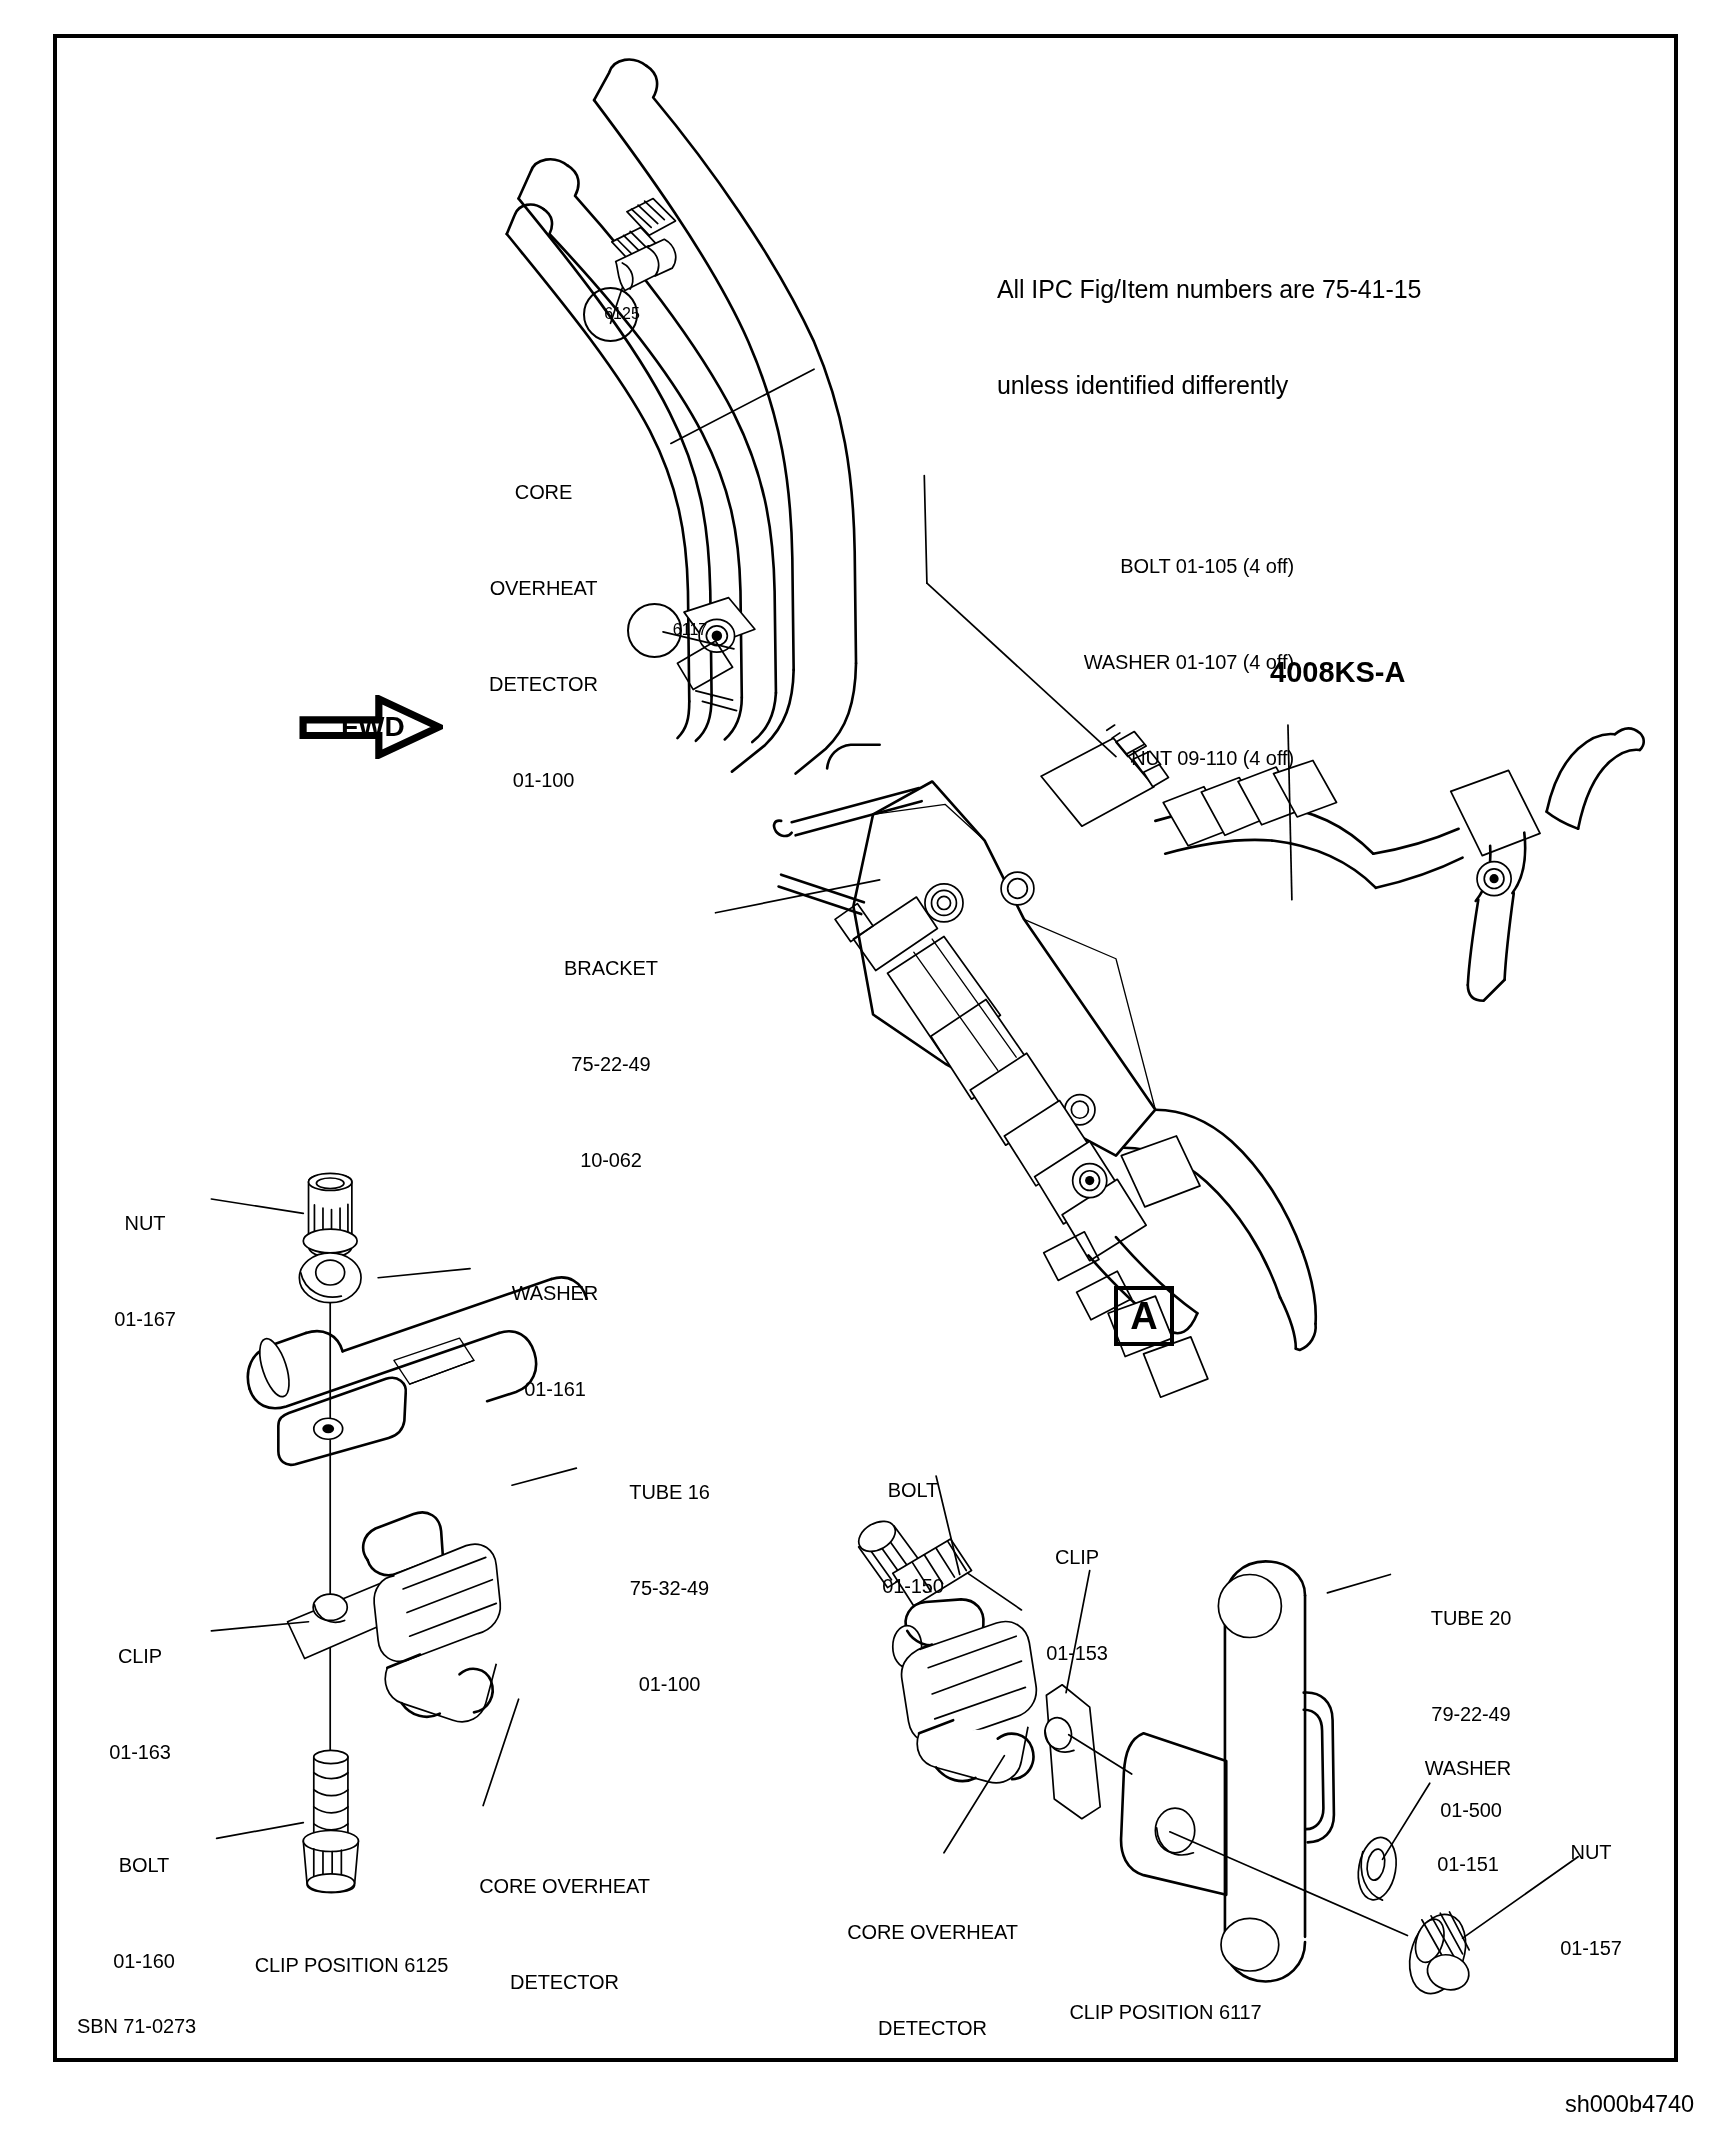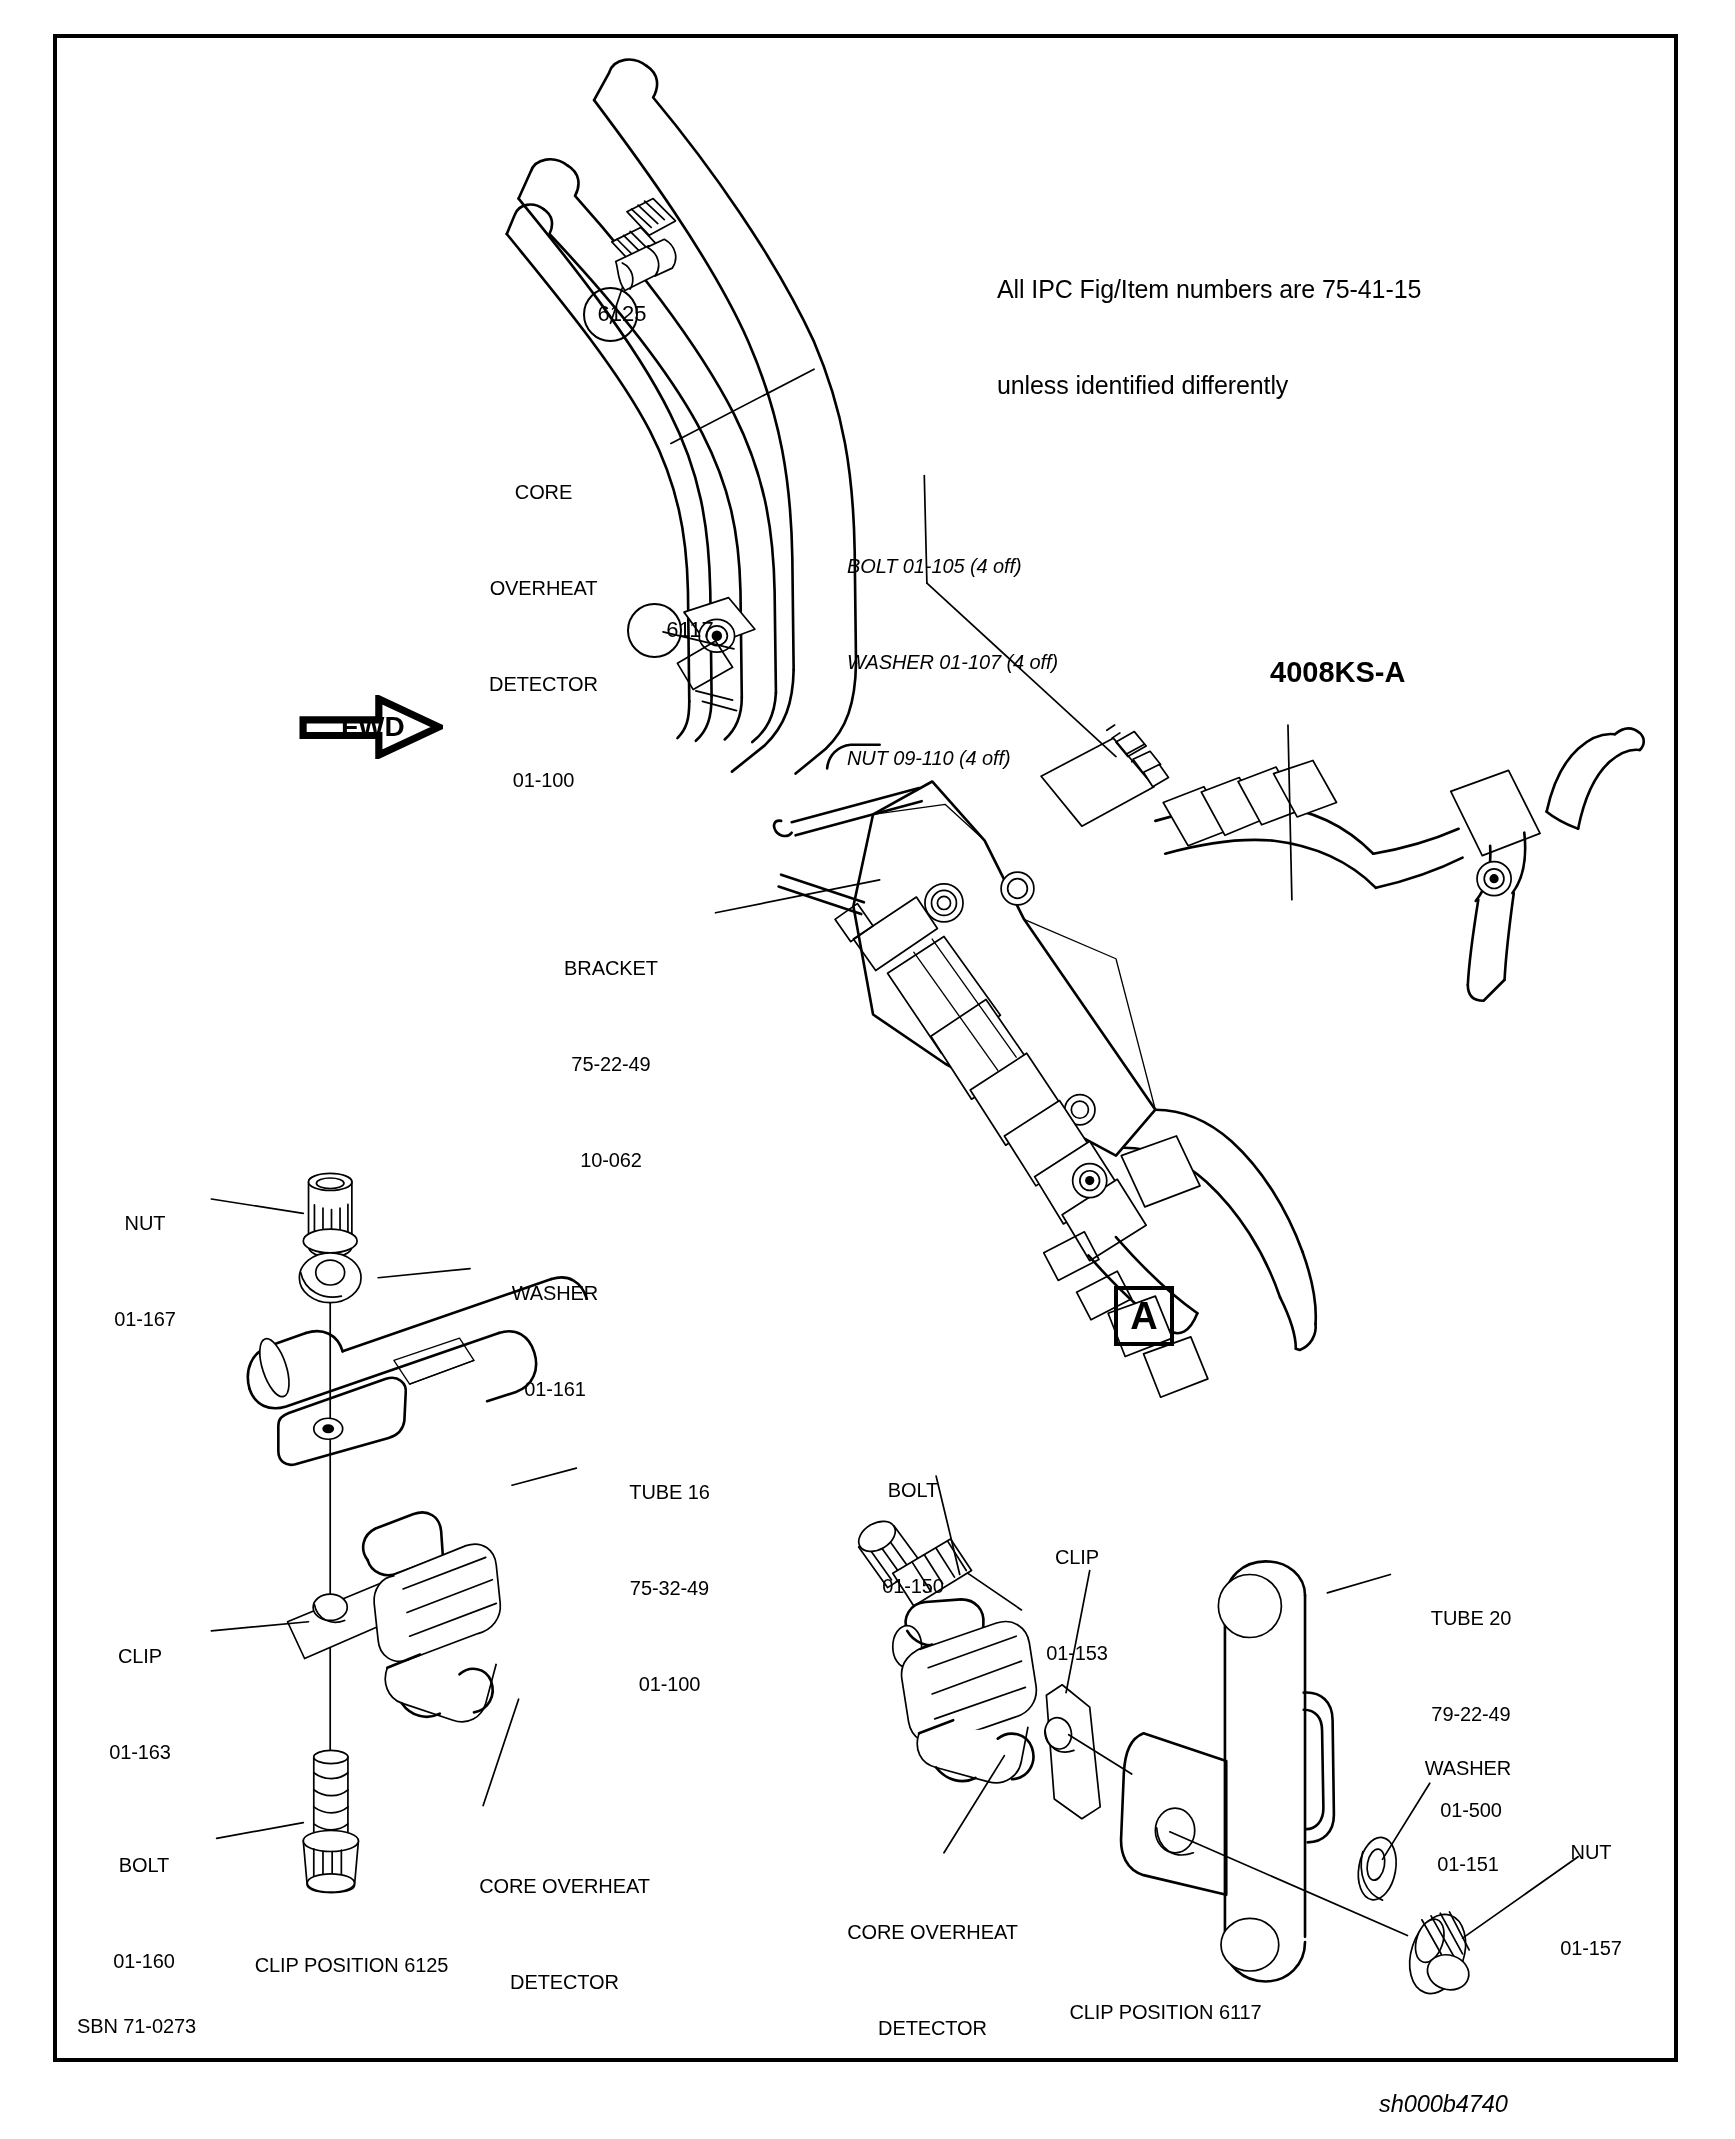--- a/index.html
+++ b/index.html
@@ -32,31 +32,31 @@
   
   .txt{
     position:absolute;
     font-family:"Liberation Sans","DejaVu Sans",sans-serif;
     font-size:20px;line-height:30px;
     letter-spacing:-0.1px;
     white-space:pre;
     color:#000;
   }
   .txt.c{text-align:center;}
-  .txt.r{font-style:italic;}
+  .txt.r{text-align:right;}
   .txt.l{text-align:left;}
   .bold{font-weight:bold;}
 
   
   .balloon{
     position:absolute;width:55px;height:55px;border-radius:50%;
     border:2px solid #000;box-sizing:border-box;background:transparent;
   }
   .balloonlbl{
-    position:absolute;font-size:22px;line-height:26px;
+    position:absolute;font-size:16px;line-height:26px;
     font-family:"Liberation Sans","DejaVu Sans",sans-serif;
     white-space:pre;
   }
 
   
   .boxA{
     position:absolute;border:4.6px solid #000;box-sizing:border-box;
     display:flex;align-items:center;justify-content:center;
     font-size:38px;font-weight:bold;line-height:1;
     font-family:"Liberation Sans","DejaVu Sans",sans-serif;

